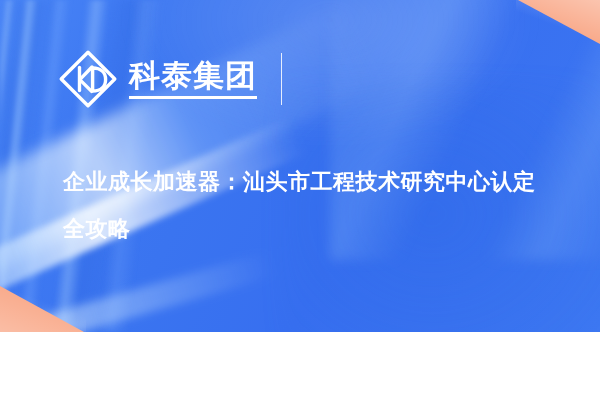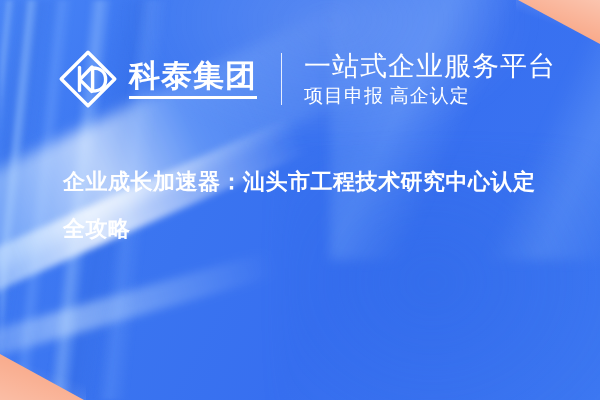--- a/index.html
+++ b/index.html
@@ -7,21 +7,21 @@
     padding: 0;
     background: #ffffff;
   }
   body {
     font-family: "Liberation Sans", sans-serif;
   }
 
   #banner {
     position: relative;
     width: 600px;
-    height: 400px;
+    height: 332px;
     overflow: hidden;
     background: #3a76f0;
   }
 
   
   .bg-base {
     position: absolute;
     inset: 0;
     background:
       linear-gradient(118deg,
@@ -304,22 +304,18 @@
         <div class="brand-cn">科泰集团</div>
         <div class="brand-en-row">
           <span class="brand-dash"></span>
           <span class="brand-dash"></span>
         </div>
       </div>
     </div>
 
     <div class="divider"></div>
 
-    <div class="tagline">
-      <div class="tagline-main">一站式企业服务平台</div>
-      <div class="tagline-sub">项目申报 高企认定</div>
-    </div>
 
   </div>
 
   <div class="headline">企业成长加速器：汕头市工程技术研究中心认定全攻略</div>
 
 </div>
 
 </body></html>

